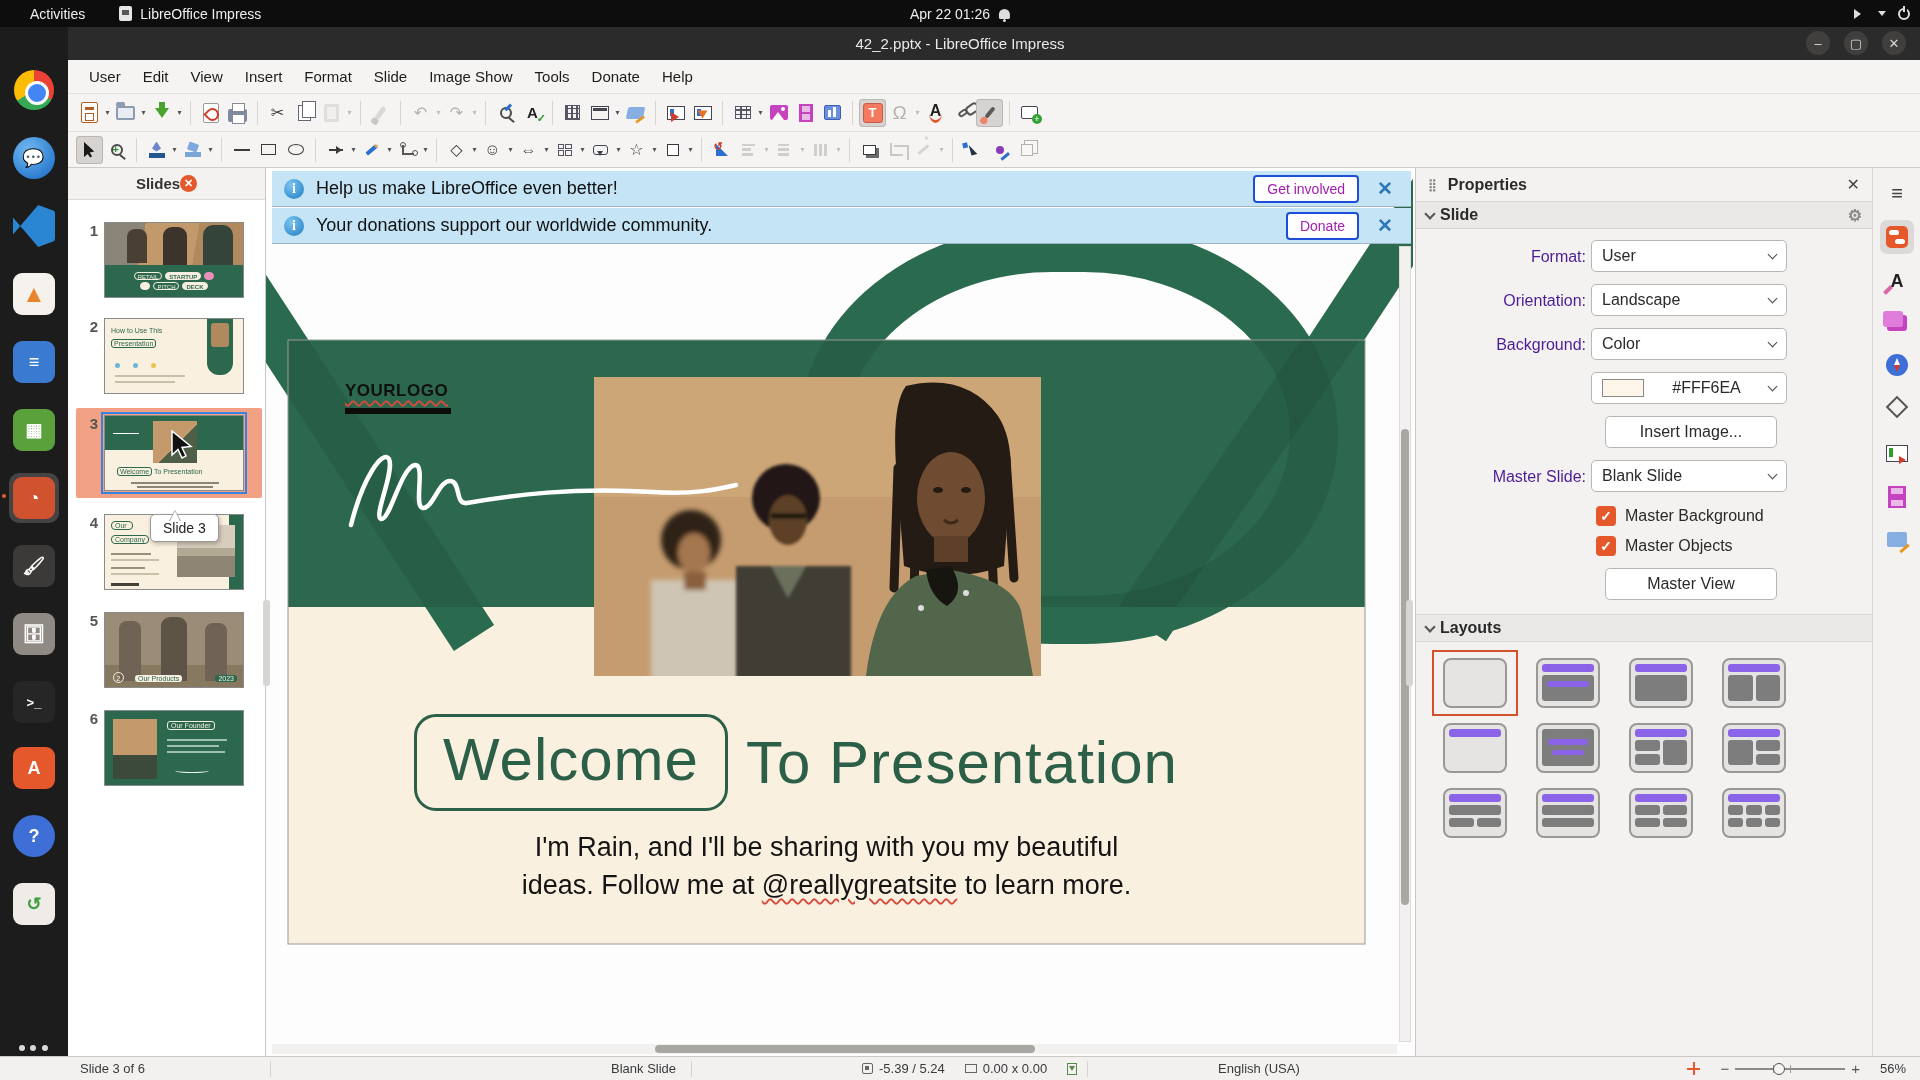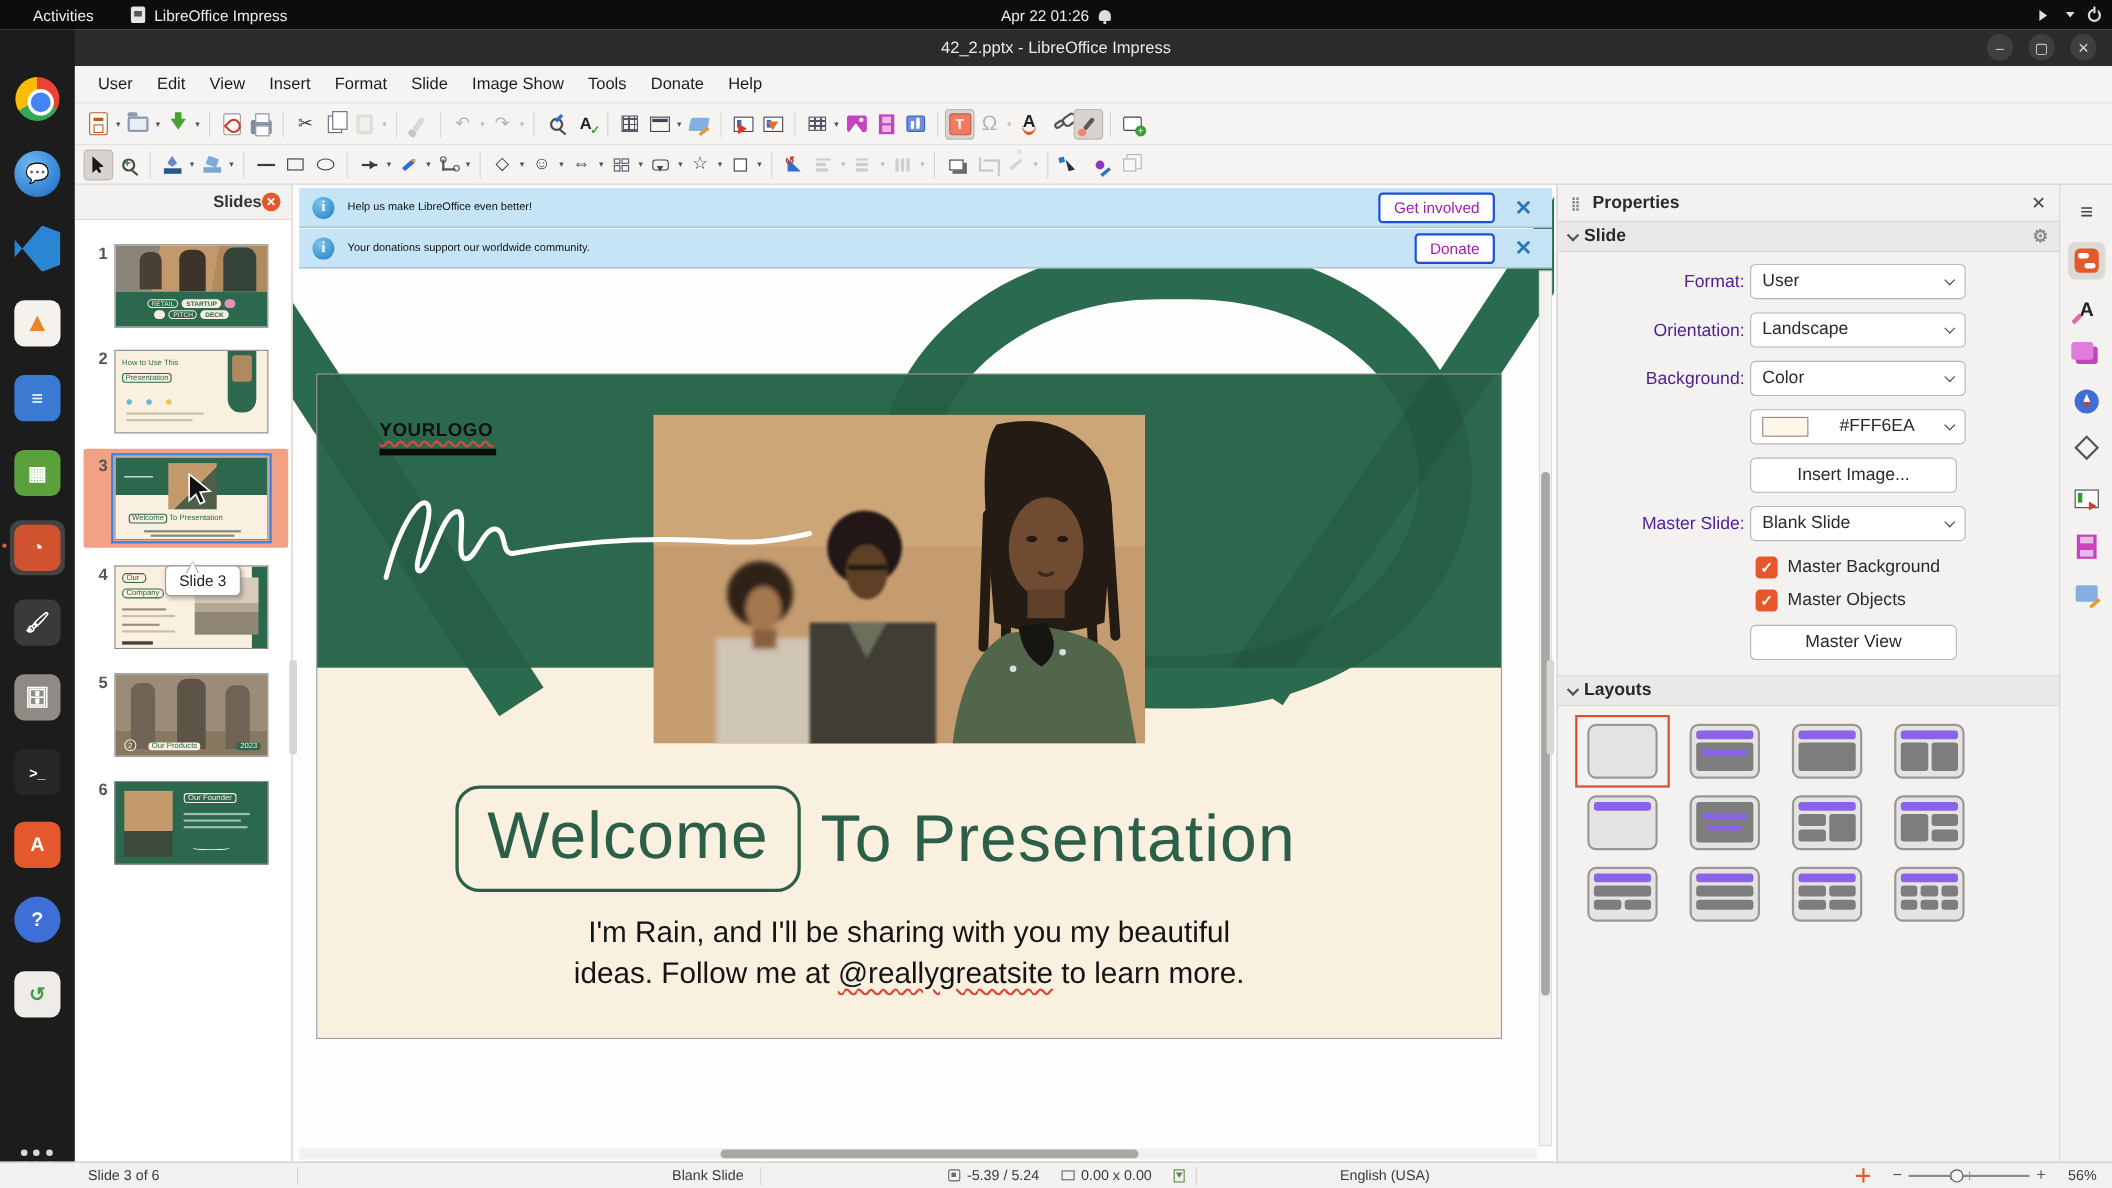--- a/index.html
+++ b/index.html
@@ -137,36 +137,36 @@
   .dockic .sq{width:42px;height:42px;border-radius:9px;display:flex;align-items:center;justify-content:center;font-size:18px;color:#fff;font-weight:bold}
   .dock-active{background:rgba(255,255,255,.18)}
   .rundot{position:absolute;left:-7px;top:21px;width:4px;height:4px;border-radius:50%;background:#e4602f}
   .chrome{width:40px;height:40px;border-radius:50%;background:conic-gradient(#ea4335 0 33%,#34a853 33% 66%,#fbbc05 66% 100%);position:relative}
   .chrome:after{content:"";position:absolute;left:11px;top:11px;width:18px;height:18px;border-radius:50%;background:#4285f4;border:3px solid #fff}
   .appsgrid{width:30px;height:30px;display:grid;grid-template-columns:repeat(3,1fr);gap:4px}
   .appsgrid div{width:6px;height:6px;border-radius:50%;background:#d8d8d8}
 
   
   #slidespanel{position:absolute;left:68px;top:168px;width:198px;height:888px;background:#fff;border-right:1px solid #c9c7c5;z-index:5}
-  #slidespanel .hd{height:32px;background:#f4f2f0;border-bottom:1px solid #dcdad8;display:flex;align-items:center;justify-content:flex-end;padding:0 10px;font-weight:bold;font-size:15px;color:#333}
+  #slidespanel .hd{height:32px;background:#f4f2f0;border-bottom:1px solid #dcdad8;display:flex;align-items:center;justify-content:center;padding:0 10px;font-weight:bold;font-size:15px;color:#333}
   .closedot{width:17px;height:17px;border-radius:50%;background:#e4572b;color:#fff;font-size:11px;display:flex;align-items:center;justify-content:center;font-weight:bold}
   .thumbrow{position:absolute;left:10px;width:182px;display:flex}
   .thumbnum{width:26px;font-weight:bold;font-size:15px;color:#555;text-align:right;padding-right:6px}
   .thumb{width:140px;height:76px;background:#fff;border:1px solid #8a8a8a;position:relative;overflow:hidden}
   .selwrap{position:absolute;left:8px;width:186px;height:90px;background:#f2a184;border-radius:2px}
   .thumb.sel{outline:2px solid #3584e4;outline-offset:1px}
   .mini-green{background:#2b684d}
   .minipill{border:1px solid #f6eede;color:#f6eede;border-radius:6px;font-size:6px;padding:0 3px;line-height:8px;height:8px}
   .minipill.solid{background:#f6eede;color:#2b684d;font-weight:bold}
 
   
   #canvas{position:absolute;left:266px;top:168px;width:1147px;height:888px;background:#fdfdfd;overflow:hidden}
   .banner{position:absolute;left:6px;width:1139px;height:36px;background:#c5e5f6;border-bottom:1px solid #9fb6c2;display:flex;align-items:center;gap:12px;padding:0 12px;z-index:20}
   .infoic{width:20px;height:20px;border-radius:50%;background:radial-gradient(circle at 35% 30%,#7cc4ef,#1d7dc4);color:#fff;font-family:"Liberation Serif",serif;font-weight:bold;font-size:14px;display:flex;align-items:center;justify-content:center;flex:none}
-  .banner .txt{font-size:10px;color:#111;flex:1}
+  .banner .txt{font-size:18px;color:#111;flex:1}
   .bbtn{background:#fff;border:2px solid #1d4ed8;border-radius:4px;font-size:14px;color:#a21caf;padding:4px 12px;flex:none}
   .bx{color:#2e77b8;font-size:19px;font-weight:bold;padding:0 6px;flex:none}
   #vscroll{position:absolute;right:2px;top:78px;width:12px;height:796px;background:#f2f1f0;border:1px solid #dddbd9}
   #vthumb{position:absolute;left:1px;top:182px;width:8px;height:476px;background:#a9a7a4;border-radius:5px}
   #hscroll{position:absolute;left:6px;bottom:2px;height:10px;width:1125px;background:#f2f1f0}
   #hthumb{position:absolute;left:383px;top:1px;width:380px;height:8px;background:#a9a7a4;border-radius:5px}
   .splitter{position:absolute;width:7px;height:86px;background:#d8d6d3;border-radius:3px;z-index:25}
 
   
   #slidetext{position:absolute;left:266px;top:168px;width:1147px;height:888px;z-index:6;pointer-events:none}
@@ -186,21 +186,21 @@
   #cursor{position:absolute;left:170px;top:430px;z-index:50}
 
   
   #rightpanel{position:absolute;left:1415px;top:168px;width:457px;height:888px;background:#f4f2f0;border-left:1px solid #c9c7c5;font-size:16px;color:#2a2a2a}
   #rightpanel .phd{height:33px;display:flex;align-items:center;padding:0 12px;gap:10px;font-weight:bold}
   .griphandle{color:#8a8a8a;font-size:12px;letter-spacing:1px}
   .sechd{height:28px;background:#ebe9e7;border-top:1px solid #d8d6d4;border-bottom:1px solid #d8d6d4;display:flex;align-items:center;padding:0 10px;font-weight:bold;gap:6px}
   .chev{width:8px;height:8px;border-left:2px solid #555;border-bottom:2px solid #555;transform:rotate(-45deg);margin-top:-3px}
   .plabel{position:absolute;text-align:right;width:160px;color:#4c1d95}
   .pselect{position:absolute;left:175px;width:196px;height:32px;background:#fff;border:1px solid #b8b6b3;border-radius:5px;display:flex;align-items:center;padding:0 10px;justify-content:space-between}
-  .pbtn{position:absolute;left:175px;width:188px;height:32px;background:#fff;border:1px solid #b8b6b3;border-radius:5px;display:flex;align-items:center;justify-content:center}
+  .pbtn{position:absolute;left:189px;width:172px;height:32px;background:#fff;border:1px solid #b8b6b3;border-radius:5px;display:flex;align-items:center;justify-content:center}
   .dchev{width:7px;height:7px;border-left:1.8px solid #444;border-bottom:1.8px solid #444;transform:rotate(-45deg);margin-top:-3px}
   .swatch{width:42px;height:18px;background:#fff6ea;border:1px solid #8a8a8a}
   .cb{position:absolute;left:180px;display:flex;align-items:center;gap:9px}
   .cbbox{width:20px;height:20px;background:#e4582c;border-radius:4px;color:#fff;font-size:14px;display:flex;align-items:center;justify-content:center;font-weight:bold}
   
   .lay{position:absolute;width:64px;height:50px;background:#e6e4e2;border:2px solid #9a9895;border-radius:8px;padding:4px}
   .lay .tbar{height:8px;background:#8b63e8;border-radius:3px;margin-bottom:3px}
   .lay .blk{background:#7d7d7d;border-radius:3px}
   .laysel{position:absolute;border:2px solid #d4522b;width:86px;height:66px}
 

